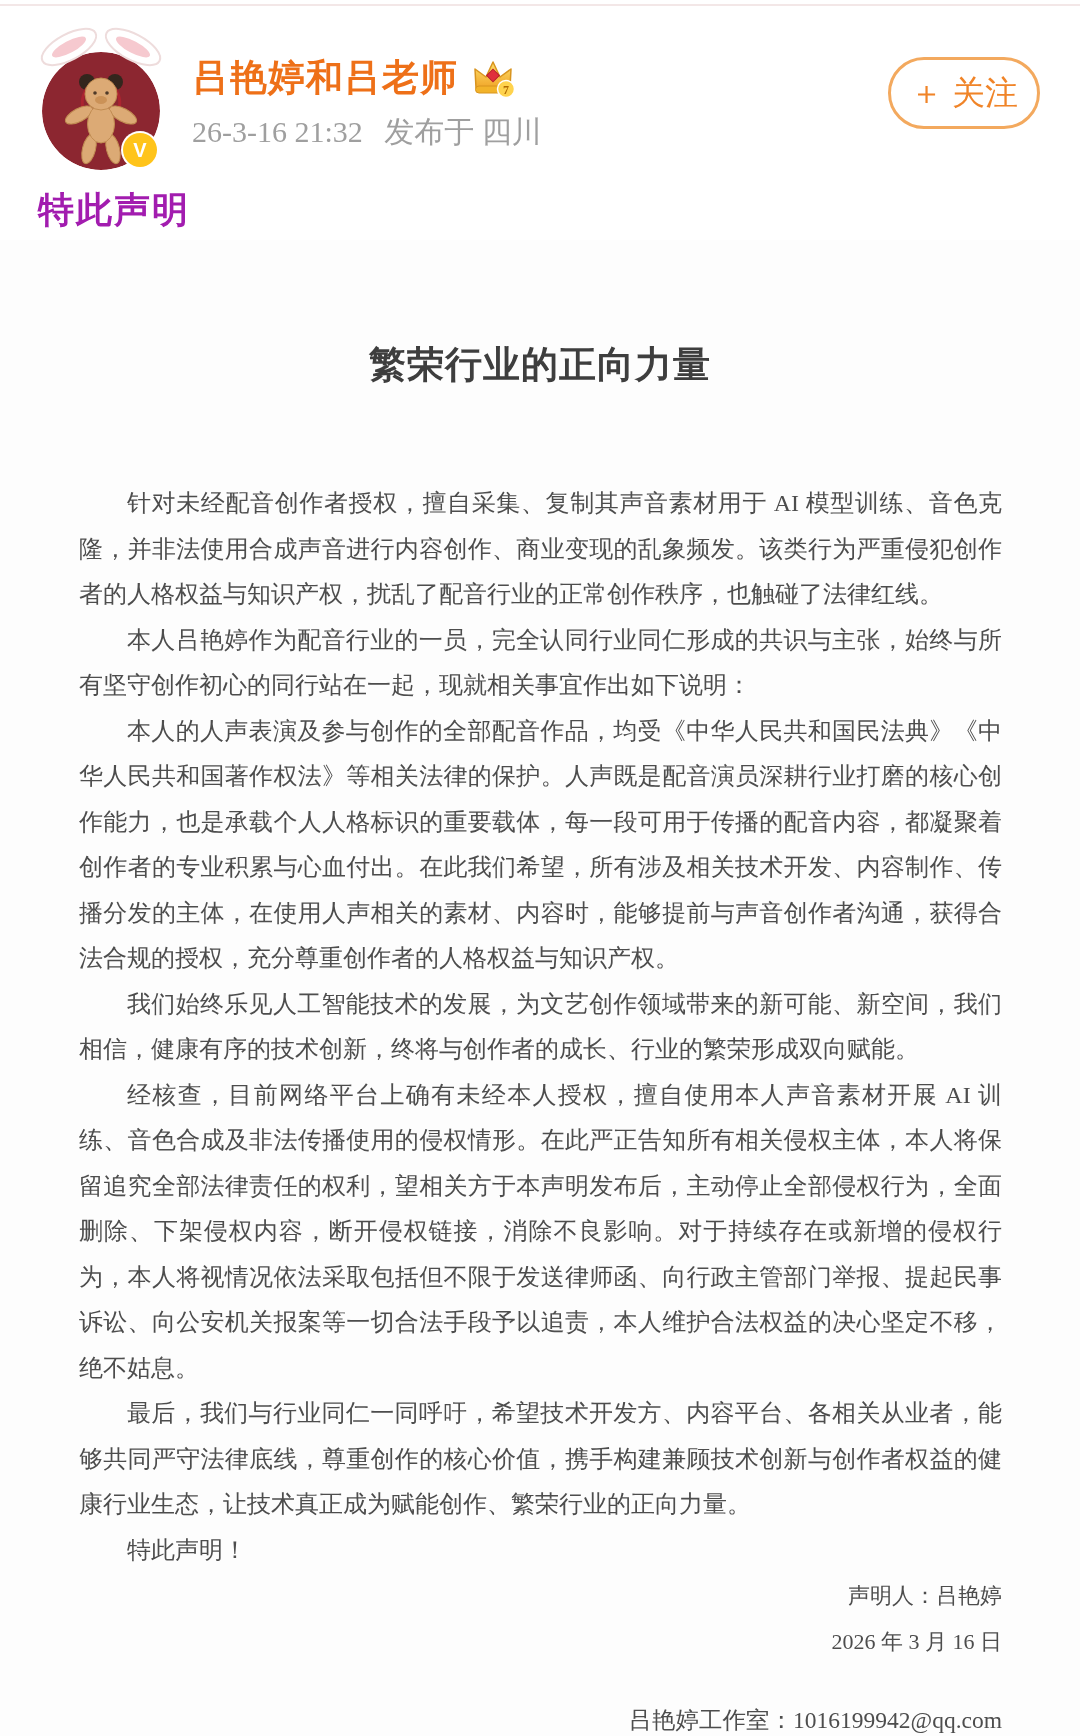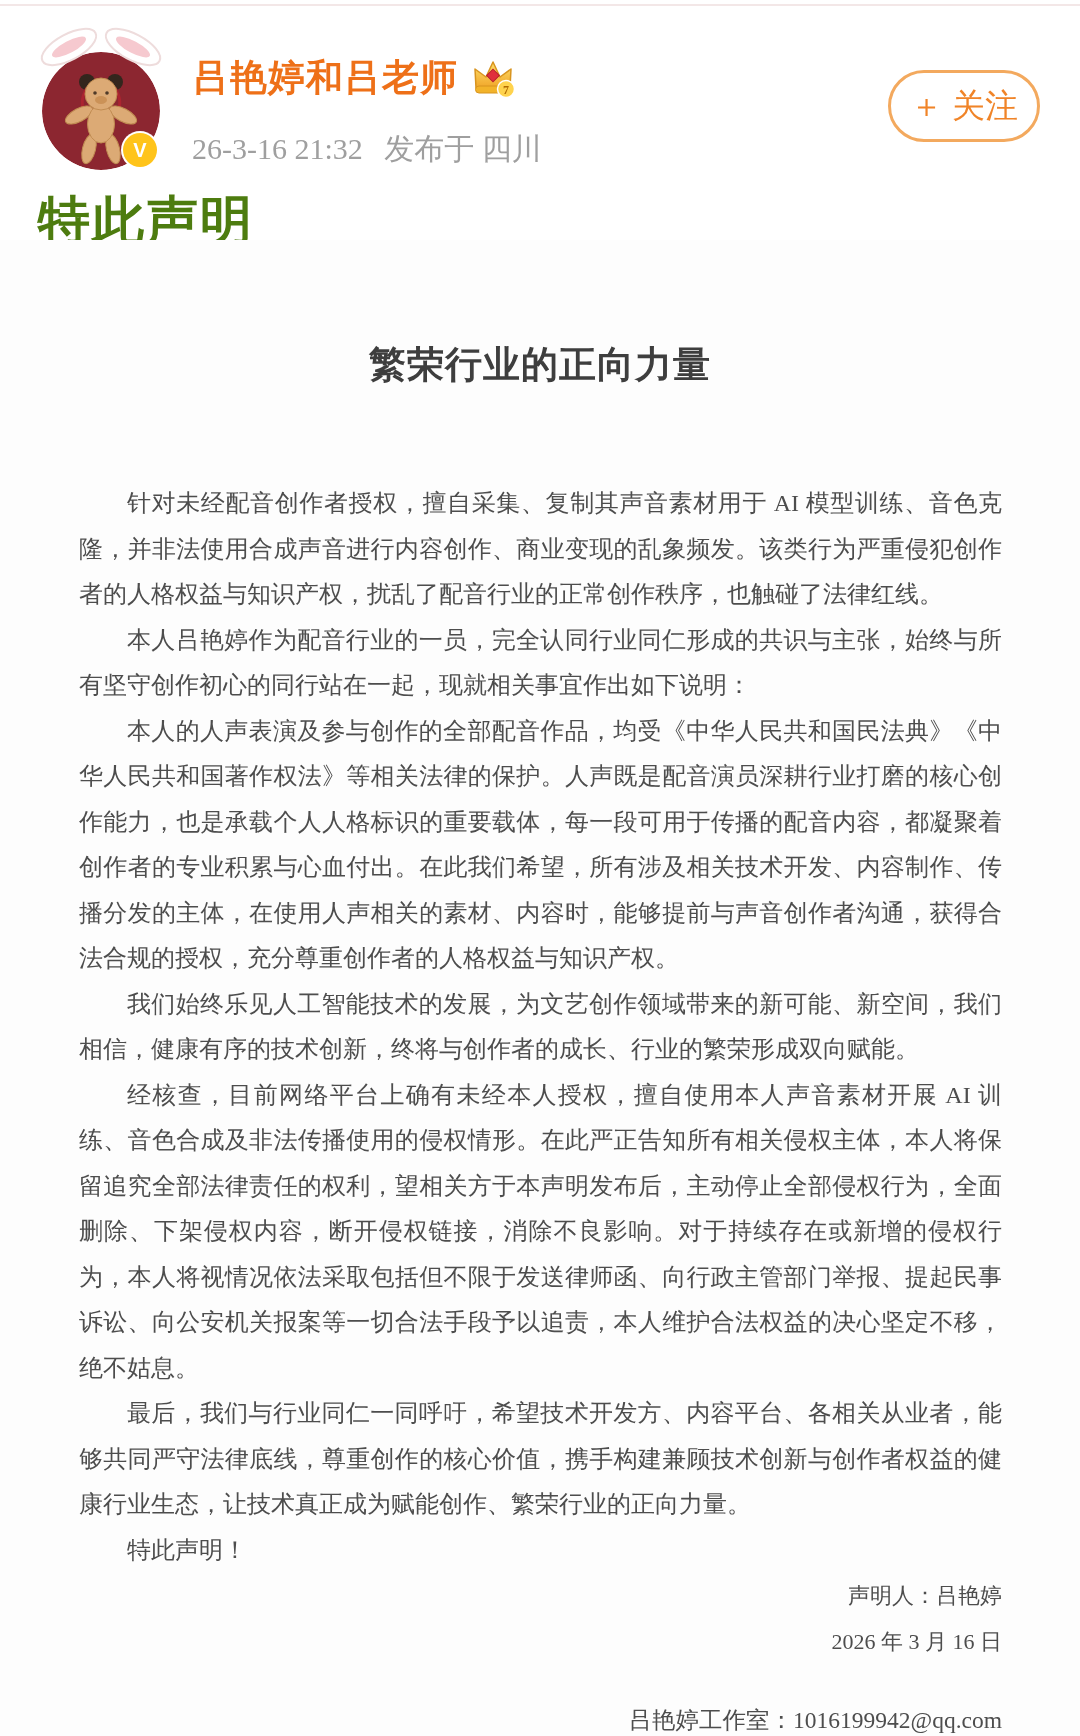--- a/index.html
+++ b/index.html
@@ -26,33 +26,33 @@
     background:#ffc41a;border-radius:50%;
     color:#ffffff;font-weight:800;font-size:20px;line-height:34px;text-align:center;
     box-shadow:0 0 0 2px #ffffff;
   }
   .user-info{position:absolute;left:192px;top:56px;font-family:Liberation Serif, serif;}
   .name-row{display:flex;align-items:center;height:44px;}
   .username{
     color:#ee7018;font-size:37px;font-weight:700;letter-spacing:1px;cursor:pointer;
   }
   .crown{margin-left:12px;}
-  .meta-row{margin-top:29px;font-size:30px;color:#9f9f9f;}
+  .meta-row{margin-top:12px;font-size:30px;color:#9f9f9f;}
   .meta-row span{margin-right:14px;}
   .follow-btn{
-    position:absolute;left:888px;top:70px;width:152px;height:72px;
+    position:absolute;left:888px;top:57px;width:152px;height:72px;
     background:#ffffff;border:3px solid #f3a95e;border-radius:37px;
     color:#f08428;font-size:33px;font-family:"Liberation Sans",sans-serif;
     display:flex;align-items:center;justify-content:center;
     cursor:pointer;padding:0;
   }
   
   .post-text{
     position:absolute;left:38px;top:186px;
-    font-size:52px;font-weight:700;color:#4d7c0f;letter-spacing:2px;
+    font-size:36px;font-weight:700;color:#a21caf;letter-spacing:2px;
   }
   
   .document{
     position:absolute;left:0;top:240px;width:1080px;height:1496px;
     background:#fdfdfd;
     font-family:"Liberation Serif",serif;
     cursor:pointer;
   }
   .doc-title{
     margin:0;padding-top:100px;

